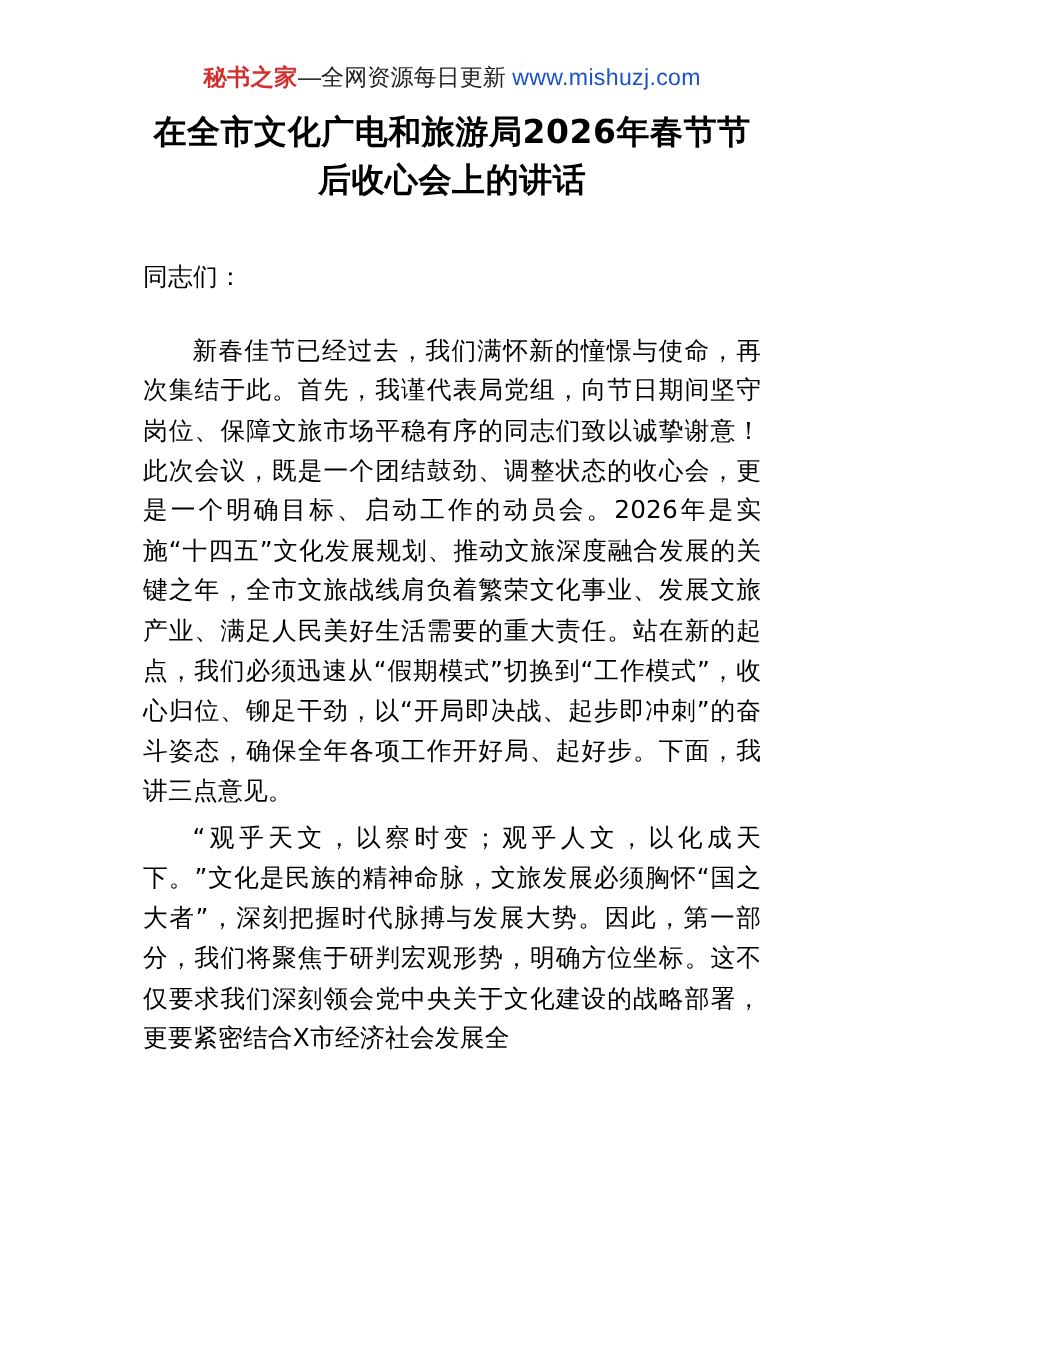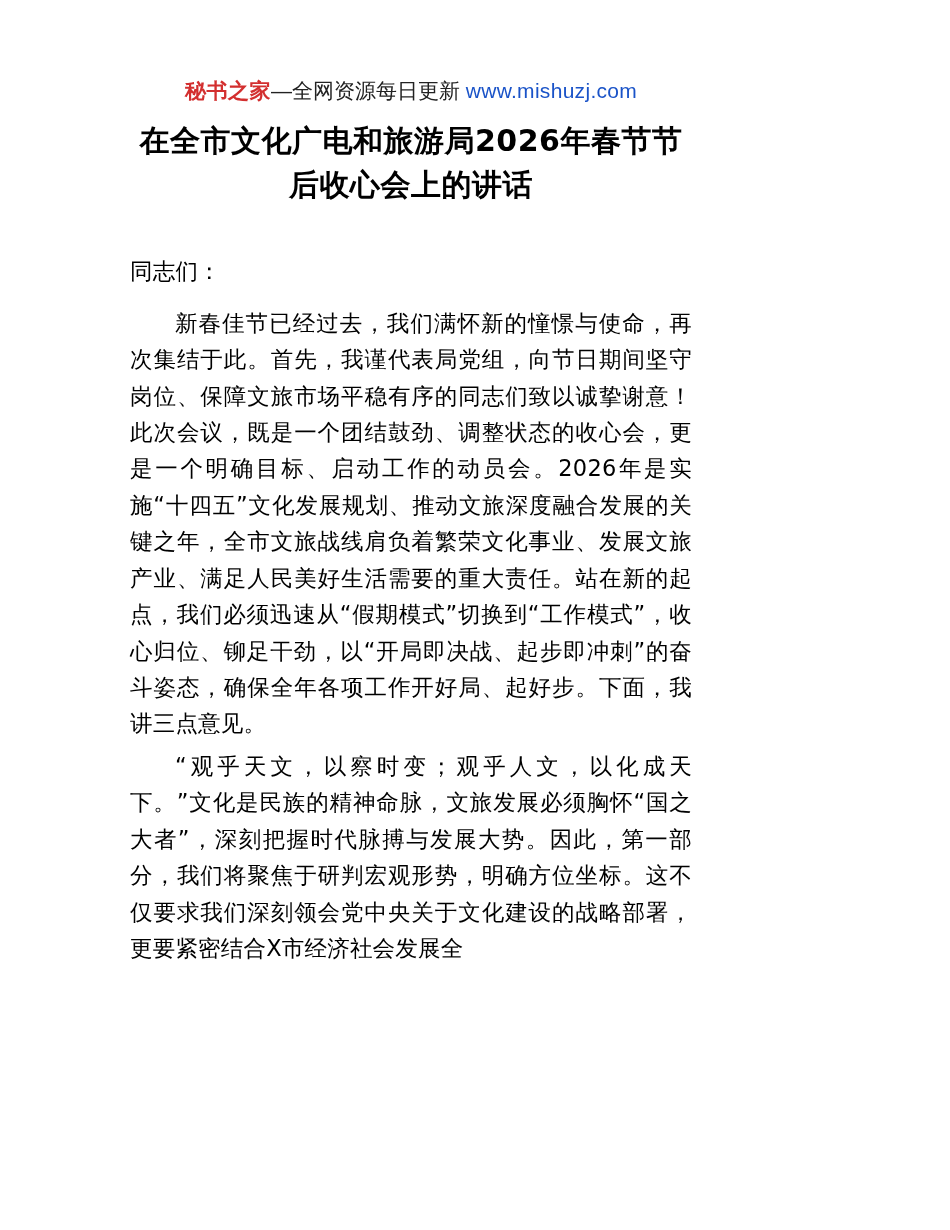--- a/index.html
+++ b/index.html
@@ -12,21 +12,21 @@
     height: 1230px;
     font-family: "Liberation Sans", sans-serif;
     color: #000000;
     overflow: hidden;
   }
   .page {
     position: relative;
     width: 822px;
     height: 1230px;
     box-sizing: border-box;
-    padding: 78px 130px 0 130px;
+    padding: 58px 130px 0 130px;
   }
   .watermark {
     text-align: center;
     font-size: 21px;
     line-height: 1.2;
     white-space: nowrap;
     margin-bottom: 16px;
   }
   .watermark .brand {
     color: #d32f2f;
@@ -58,22 +58,21 @@
     font-size: 22.5px;
     line-height: 1.62;
     margin: 0 0 6px 0;
     text-align: justify;
     text-justify: inter-ideograph;
     letter-spacing: 0.2px;
     color: #000;
   }
   p.salutation {
     text-indent: 0;
-    margin-bottom: 14px;
-    font-family: Liberation Serif, serif;
+    margin-bottom: 30px;
   }
   p.indent2 {
     text-indent: 2em;
   }
   p.heading-para {
     text-indent: 2em;
     font-weight: bold;
     margin-top: 16px;
     margin-bottom: 10px;
     font-size: 21.5px;

